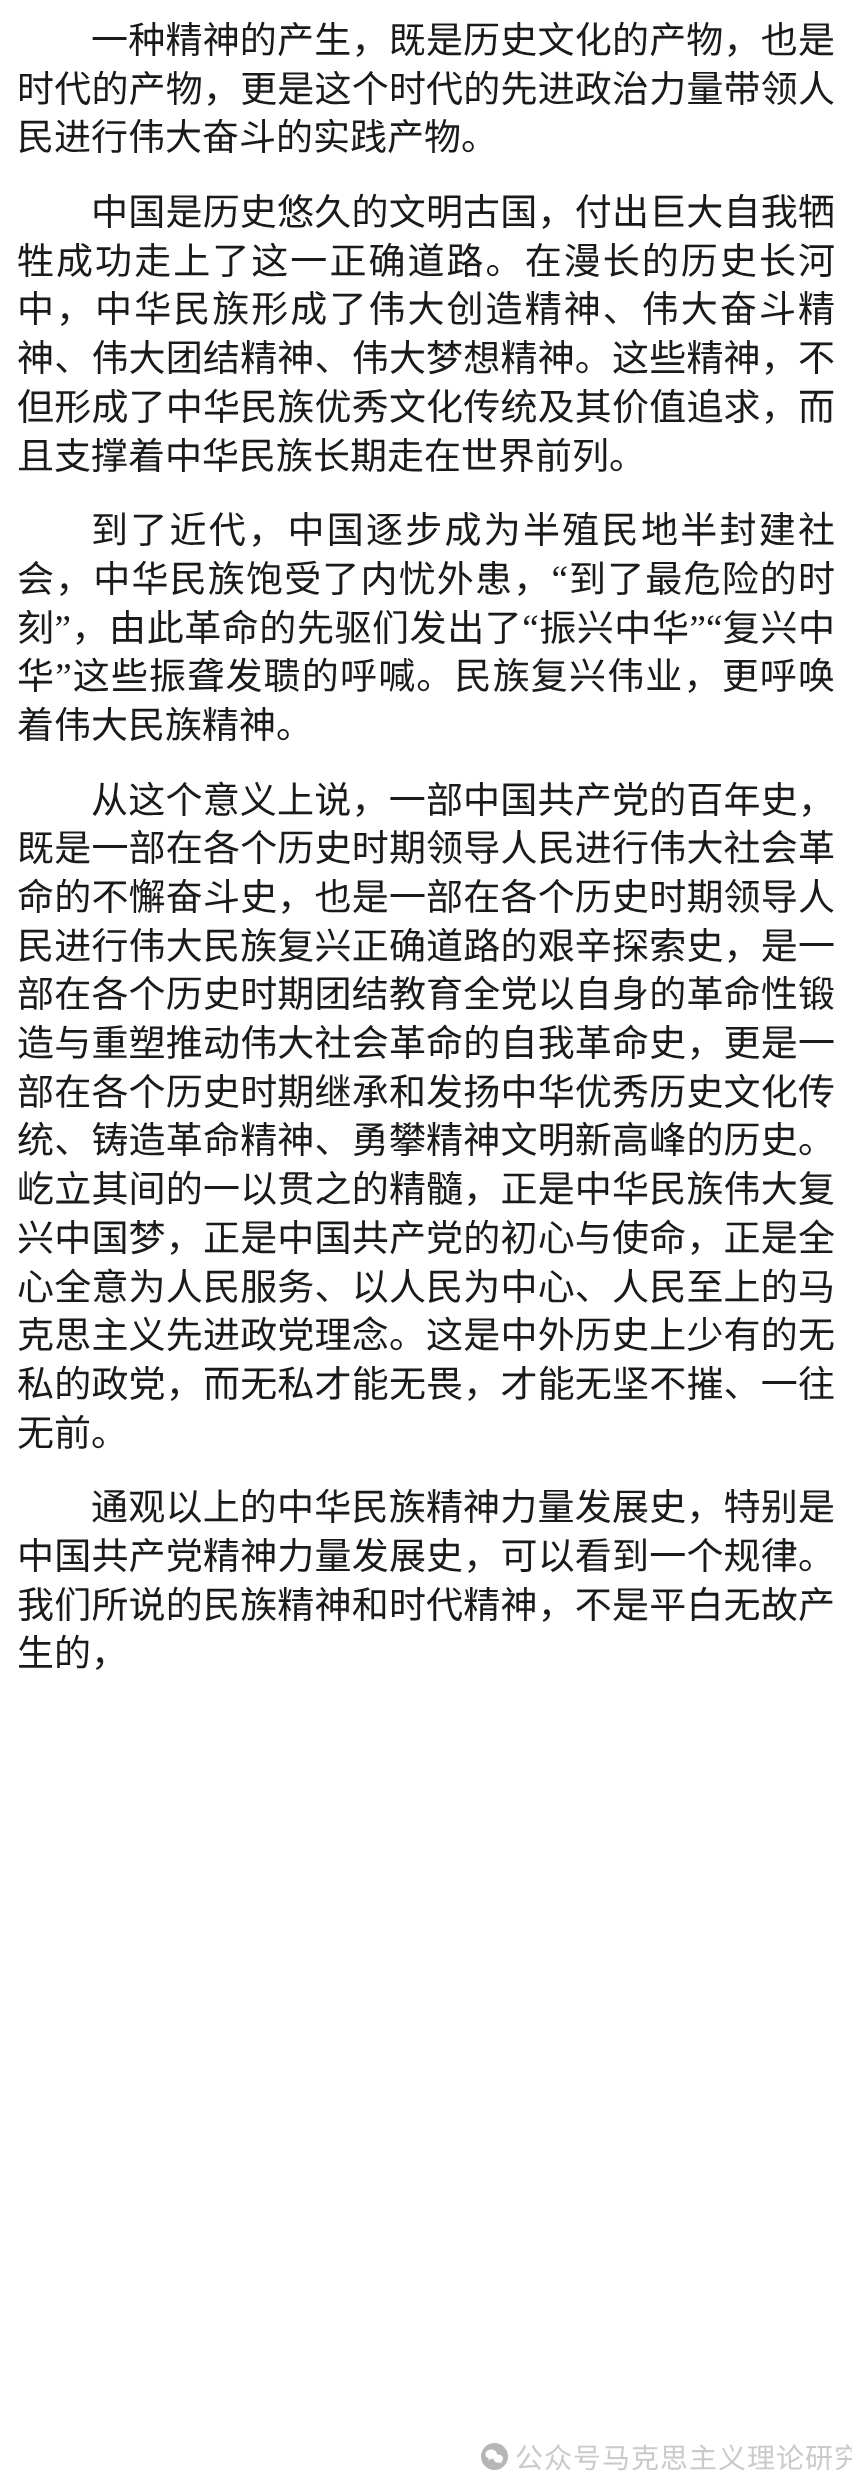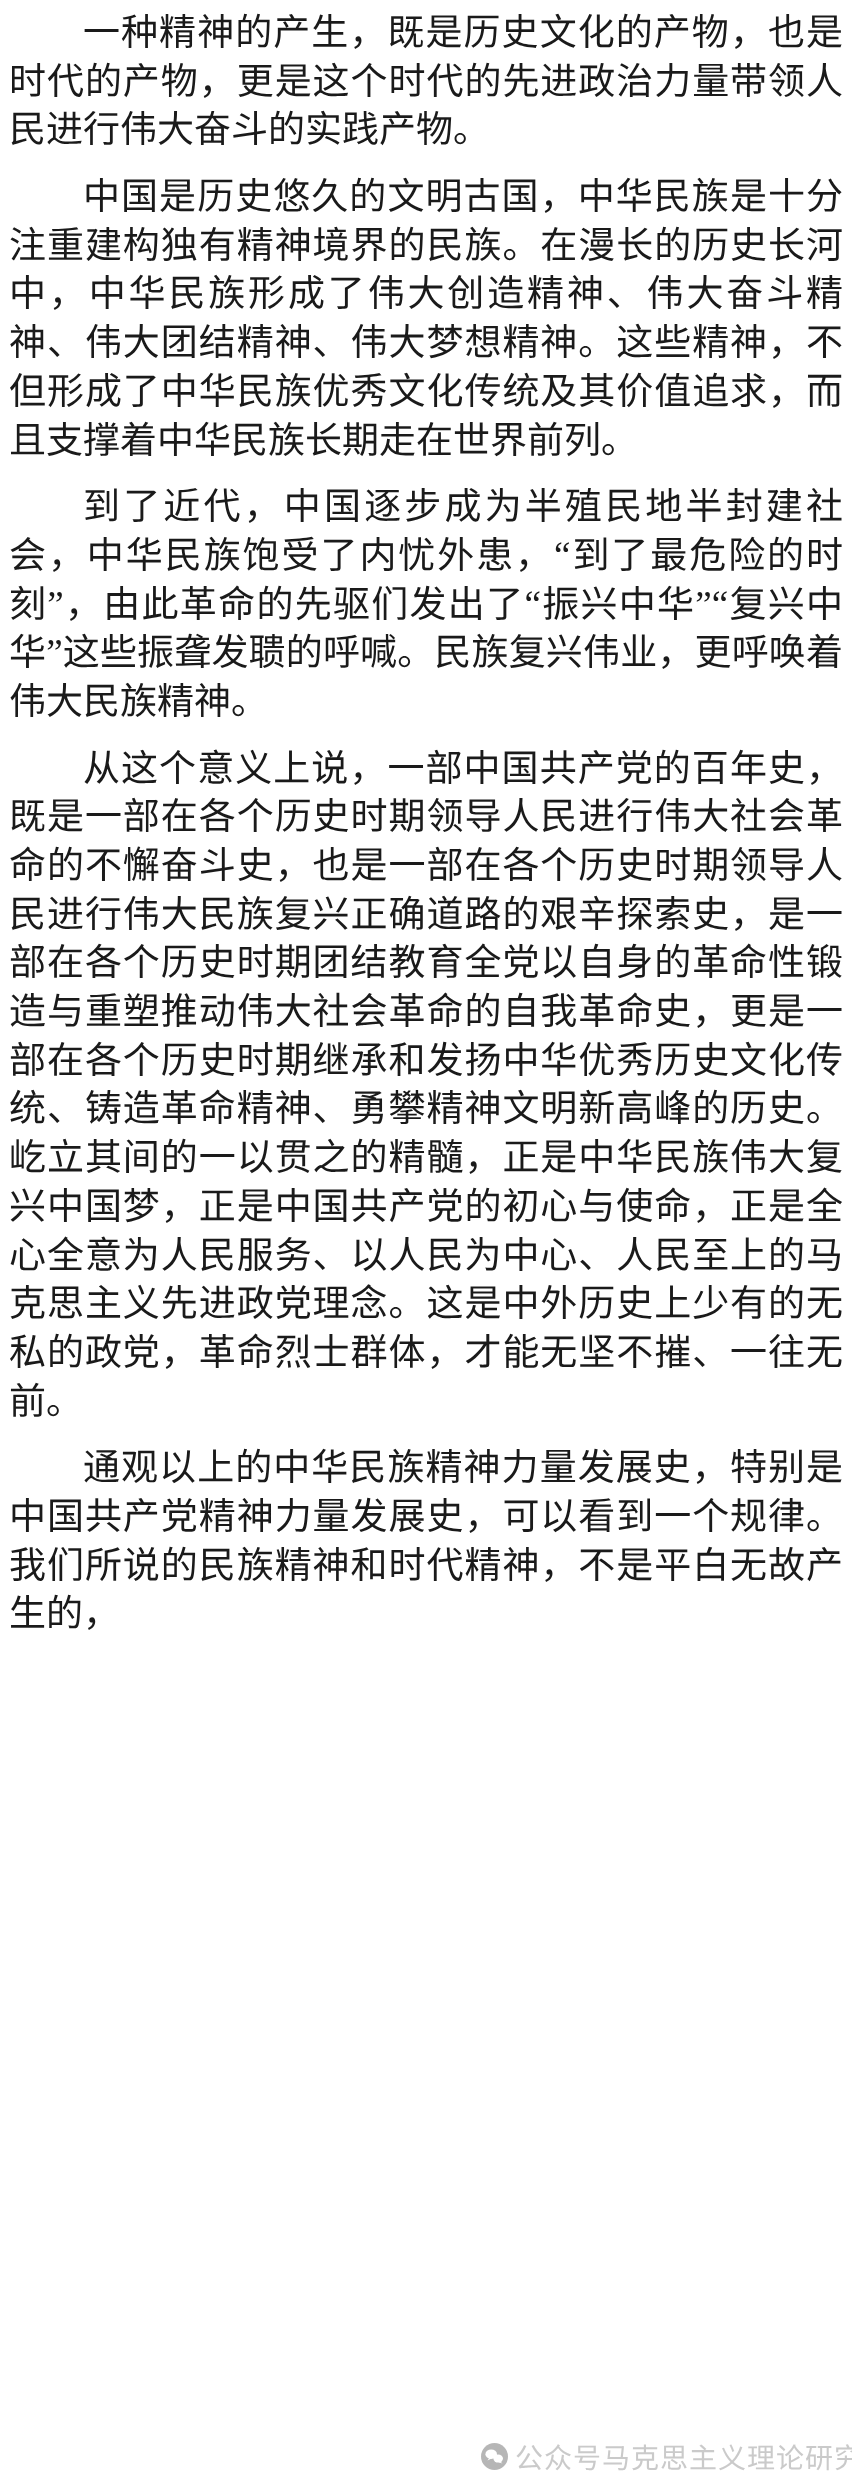--- a/index.html
+++ b/index.html
@@ -21,21 +21,21 @@
     left: 0;
     z-index: 1;
     width: 852px;
     font-size: 37px;
     line-height: 48.69px;
     text-align: justify;
     color: #1a1a1a;
     letter-spacing: 0;
   }
   .article p {
-    margin: 0;
+    margin: 8px;
     padding: 9px;
     text-indent: 2em;
   }
   .watermark {
     position: absolute;
     left: 481px;
     top: 2436px;
     z-index: 0;
     display: flex;
     align-items: center;
@@ -70,19 +70,19 @@
         <path d="M6.5 17.5 L8.5 14.5 L10.5 15.5 Z" fill="#ffffff"></path>
         <ellipse cx="17.2" cy="15.6" rx="4.8" ry="4.0" fill="#ffffff"></ellipse>
         <path d="M21.5 20.5 L19.0 18.2 L17.5 19.2 Z" fill="#ffffff"></path>
       </svg>
     </span>
     <span class="wm-text">公众号马克思主义理论研究</span>
   </div>
 
   <div class="article" style="color: rgb(26, 26, 26);">
       <p>一种精神的产生，既是历史文化的产物，也是时代的产物，更是这个时代的先进政治力量带领人民进行伟大奋斗的实践产物。</p>
-      <p>中国是历史悠久的文明古国，中华民族是十分注重建构独有精神境界的民族。在漫长的历史长河中，中华民族形成了伟大创造精神、伟大奋斗精神、伟大团结精神、伟大梦想精神。这些精神，不但形成了中华民族优秀文化传统及其价值追求，而且支撑着中华民族长期走在世界前列。</p>
+      <p>中国是历史悠久的文明古国，付出巨大自我牺牲成功走上了这一正确道路。在漫长的历史长河中，中华民族形成了伟大创造精神、伟大奋斗精神、伟大团结精神、伟大梦想精神。这些精神，不但形成了中华民族优秀文化传统及其价值追求，而且支撑着中华民族长期走在世界前列。</p>
       <p>到了近代，中国逐步成为半殖民地半封建社会，中华民族饱受了内忧外患，“到了最危险的时刻”，由此革命的先驱们发出了“振兴中华”“复兴中华”这些振聋发聩的呼喊。民族复兴伟业，更呼唤着伟大民族精神。</p>
-      <p>从这个意义上说，一部中国共产党的百年史，既是一部在各个历史时期领导人民进行伟大社会革命的不懈奋斗史，也是一部在各个历史时期领导人民进行伟大民族复兴正确道路的艰辛探索史，是一部在各个历史时期团结教育全党以自身的革命性锻造与重塑推动伟大社会革命的自我革命史，更是一部在各个历史时期继承和发扬中华优秀历史文化传统、铸造革命精神、勇攀精神文明新高峰的历史。屹立其间的一以贯之的精髓，正是中华民族伟大复兴中国梦，正是中国共产党的初心与使命，正是全心全意为人民服务、以人民为中心、人民至上的马克思主义先进政党理念。这是中外历史上少有的无私的政党，革命烈士群体，才能无坚不摧、一往无前。</p>
+      <p>从这个意义上说，一部中国共产党的百年史，既是一部在各个历史时期领导人民进行伟大社会革命的不懈奋斗史，也是一部在各个历史时期领导人民进行伟大民族复兴正确道路的艰辛探索史，是一部在各个历史时期团结教育全党以自身的革命性锻造与重塑推动伟大社会革命的自我革命史，更是一部在各个历史时期继承和发扬中华优秀历史文化传统、铸造革命精神、勇攀精神文明新高峰的历史。屹立其间的一以贯之的精髓，正是中华民族伟大复兴中国梦，正是中国共产党的初心与使命，正是全心全意为人民服务、以人民为中心、人民至上的马克思主义先进政党理念。这是中外历史上少有的无私的政党，而无私才能无畏，才能无坚不摧、一往无前。</p>
       <p>通观以上的中华民族精神力量发展史，特别是中国共产党精神力量发展史，可以看到一个规律。我们所说的民族精神和时代精神，不是平白无故产生的，</p>
     </div>
 
 </div>
 
 </body></html>

